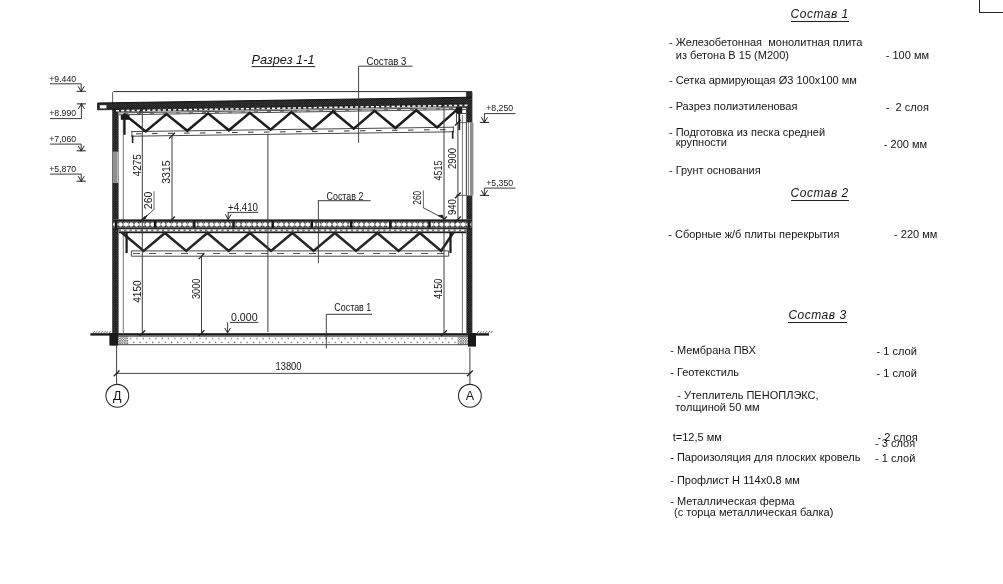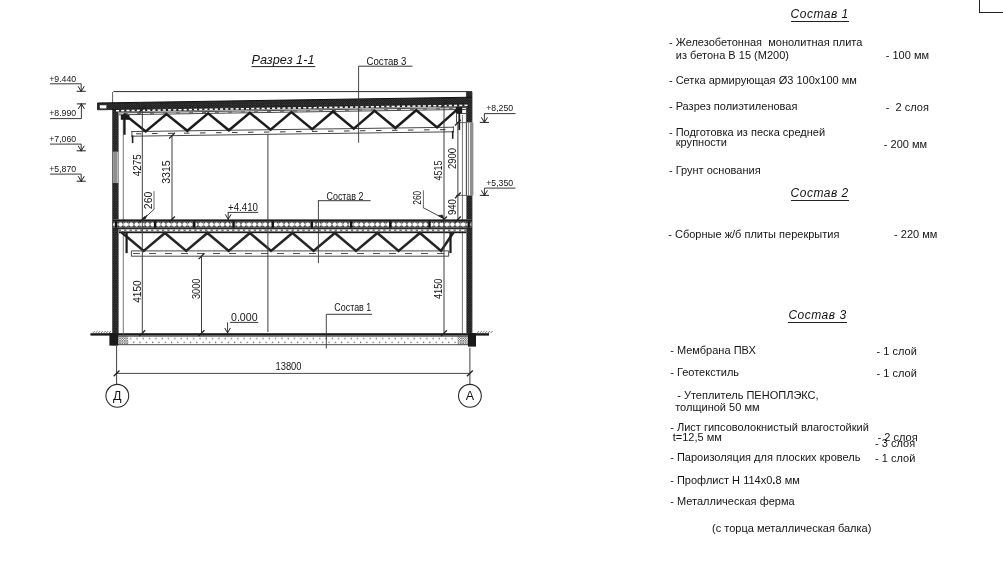--- a/index.html
+++ b/index.html
@@ -551,21 +551,20 @@
 <div class="t" style="left:668.2px;top:227.8px;">- Сборные ж/б плиты перекрытия</div>
 <div class="t" style="left:894.1px;top:228.3px;">- 220 мм</div>
 <div class="ttl" style="left:757.5px;top:308.5px;"><span>Состав 3</span></div>
 <div class="t" style="left:670.2px;top:344.4px;">- Мембрана ПВХ</div>
 <div class="t" style="left:876.6px;top:345.2px;">- 1 слой</div>
 <div class="t" style="left:670.2px;top:366.2px;">- Геотекстиль</div>
 <div class="t" style="left:876.6px;top:366.7px;">- 1 слой</div>
 <div class="t" style="left:670.2px;top:389.2px;margin-left:7px;">- Утеплитель ПЕНОПЛЭКС,</div>
 <div class="t" style="left:675.2px;top:401.2px;">толщиной 50 мм</div>
 <div class="t" style="left:875.1px;top:401.2px;margin-top:36px;">- 3 слоя</div>
-<div class="t" style="left:670.2px;top:420.5px;">- Лист гипсоволокнистый влагостойкий</div>
 <div class="t" style="left:672.7px;top:430.8px;">t=12,5 мм</div>
 <div class="t" style="left:877.6px;top:430.8px;">- 2 слоя</div>
 <div class="t" style="left:670.2px;top:451.3px;">- Пароизоляция для плоских кровель</div>
 <div class="t" style="left:875.1px;top:451.9px;">- 1 слой</div>
 <div class="t" style="left:670.2px;top:474.3px;">- Профлист Н 114х0<b>.</b>8 мм</div>
 <div class="t" style="left:670.2px;top:495.3px;text-align:right;">- Металлическая ферма</div>
-<div class="t" style="left:712px;top:506.4px;margin-top:16px;">(с торца металлическая балка)</div>
+<div class="t" style="left:674px;top:506.4px;">(с торца металлическая балка)</div>
 <div id="corner"></div>
 </div>
 </body></html>

